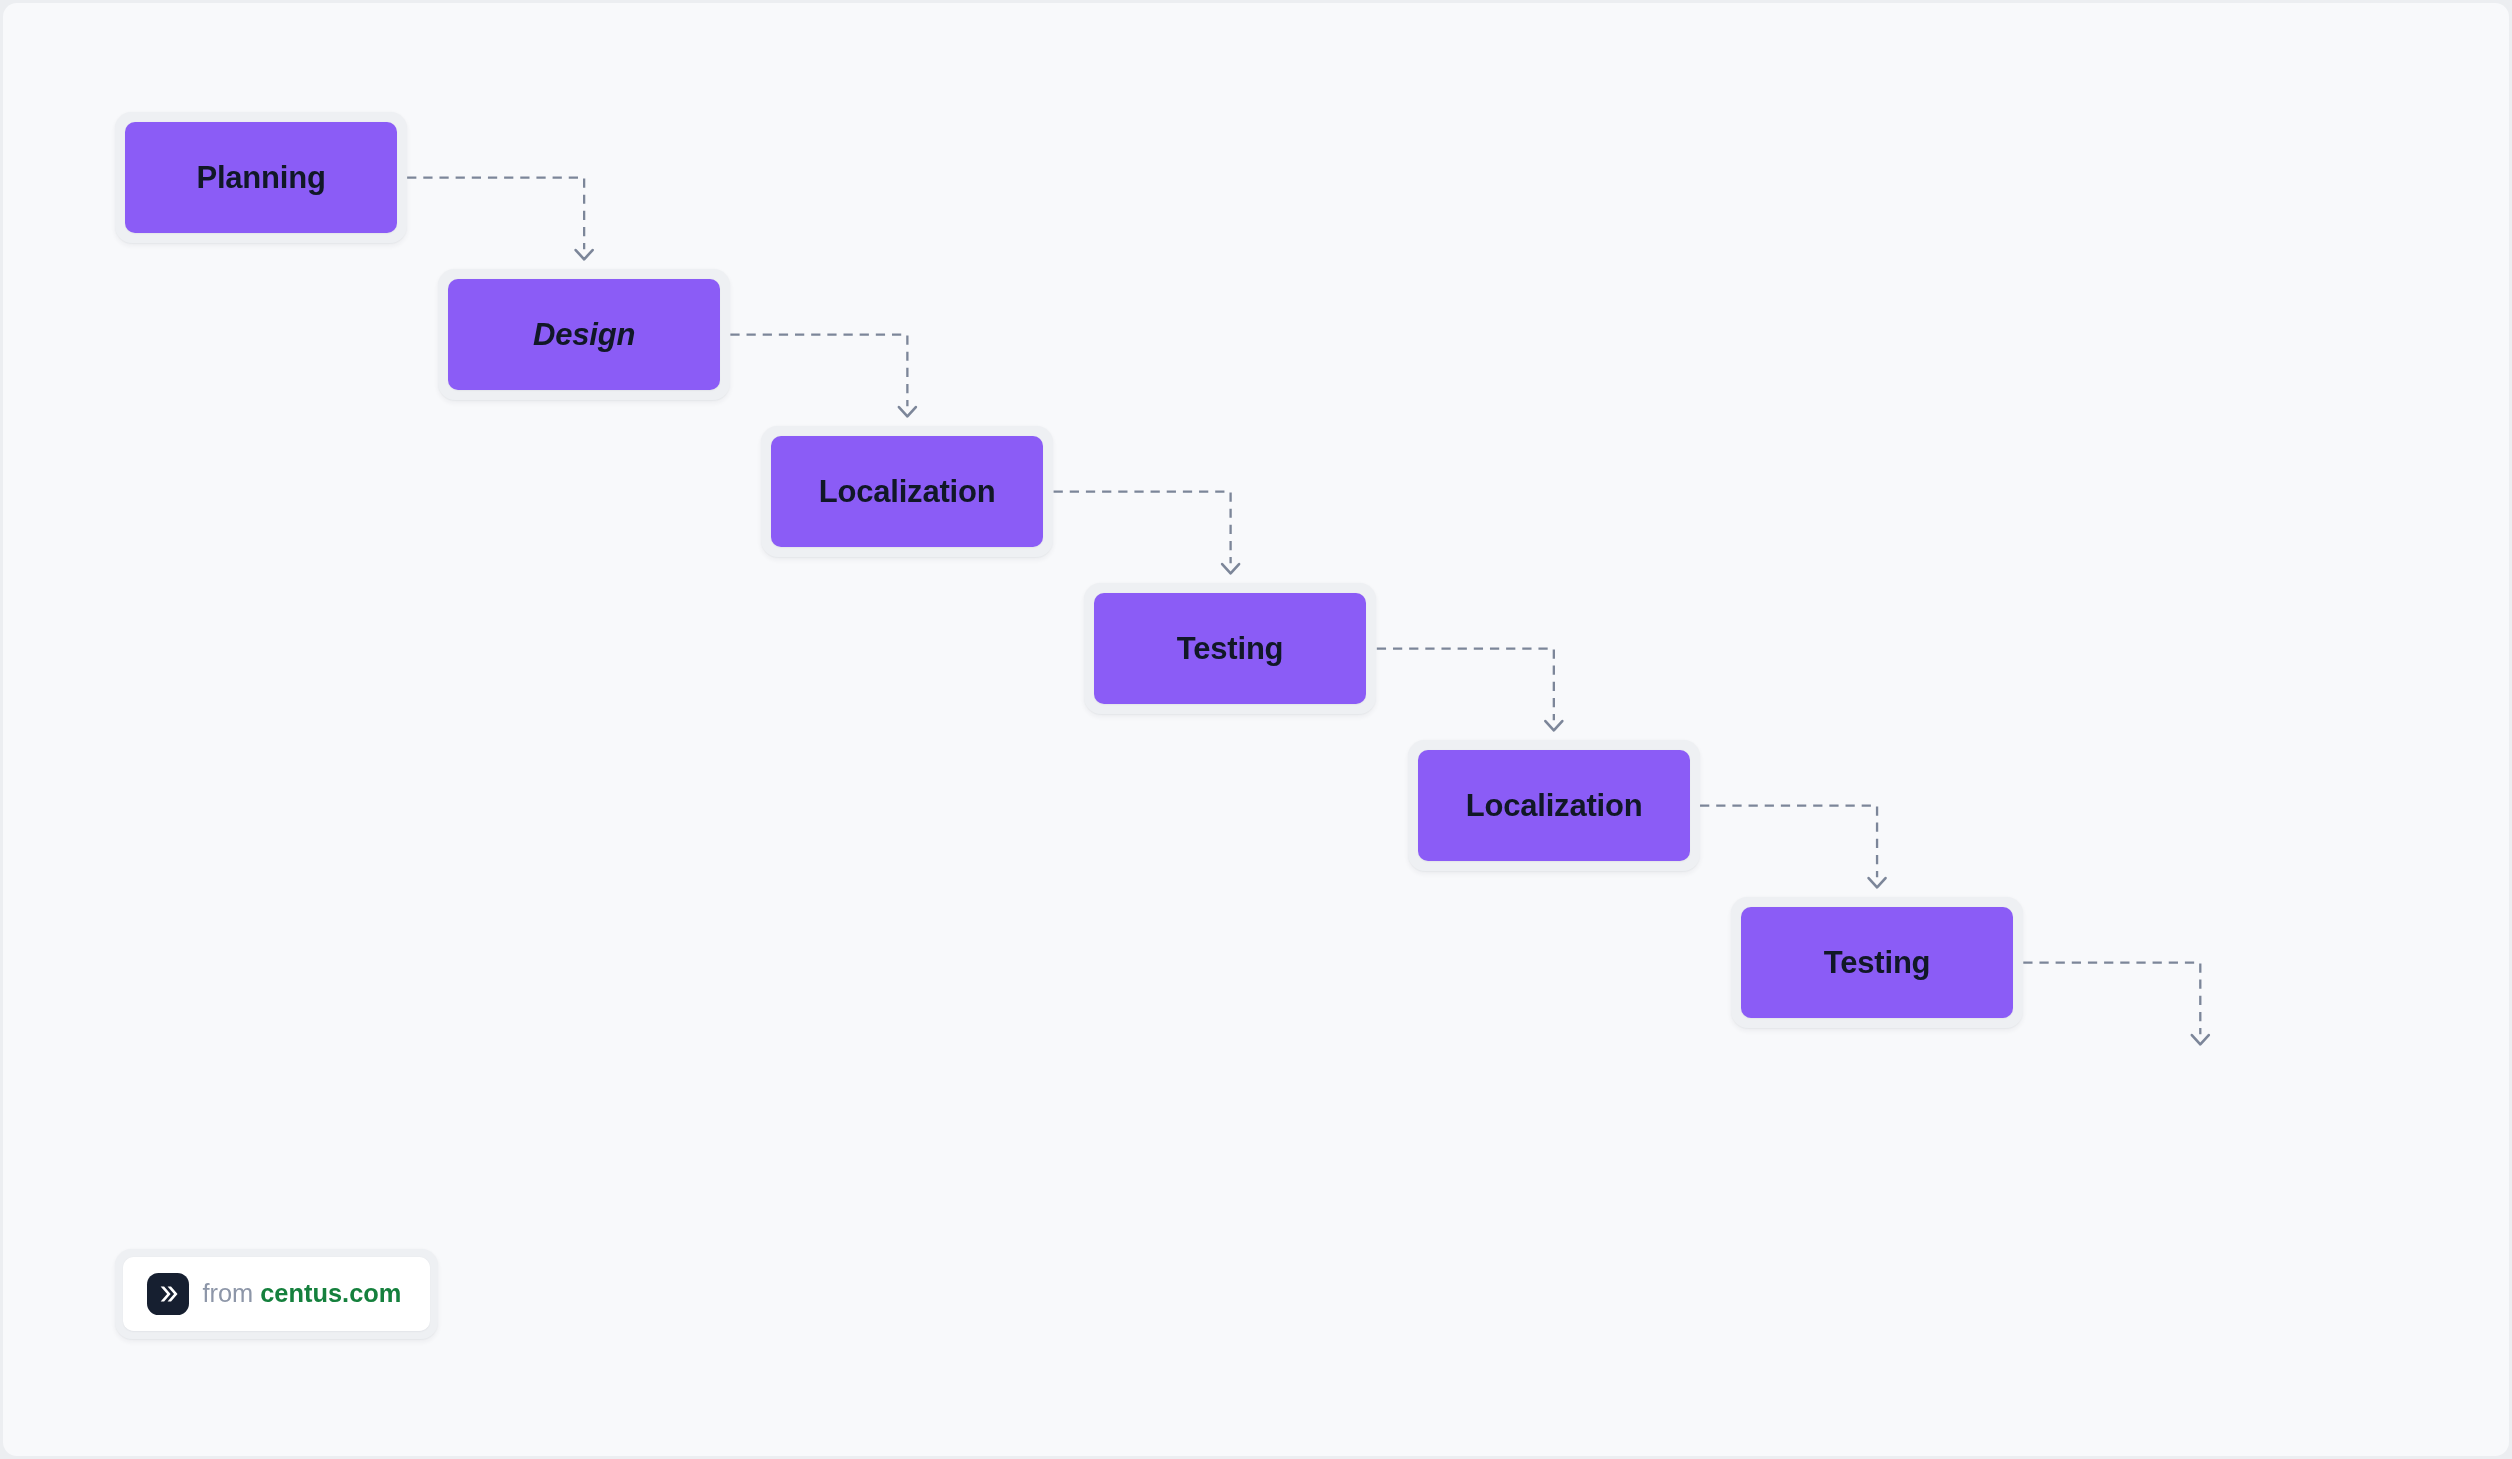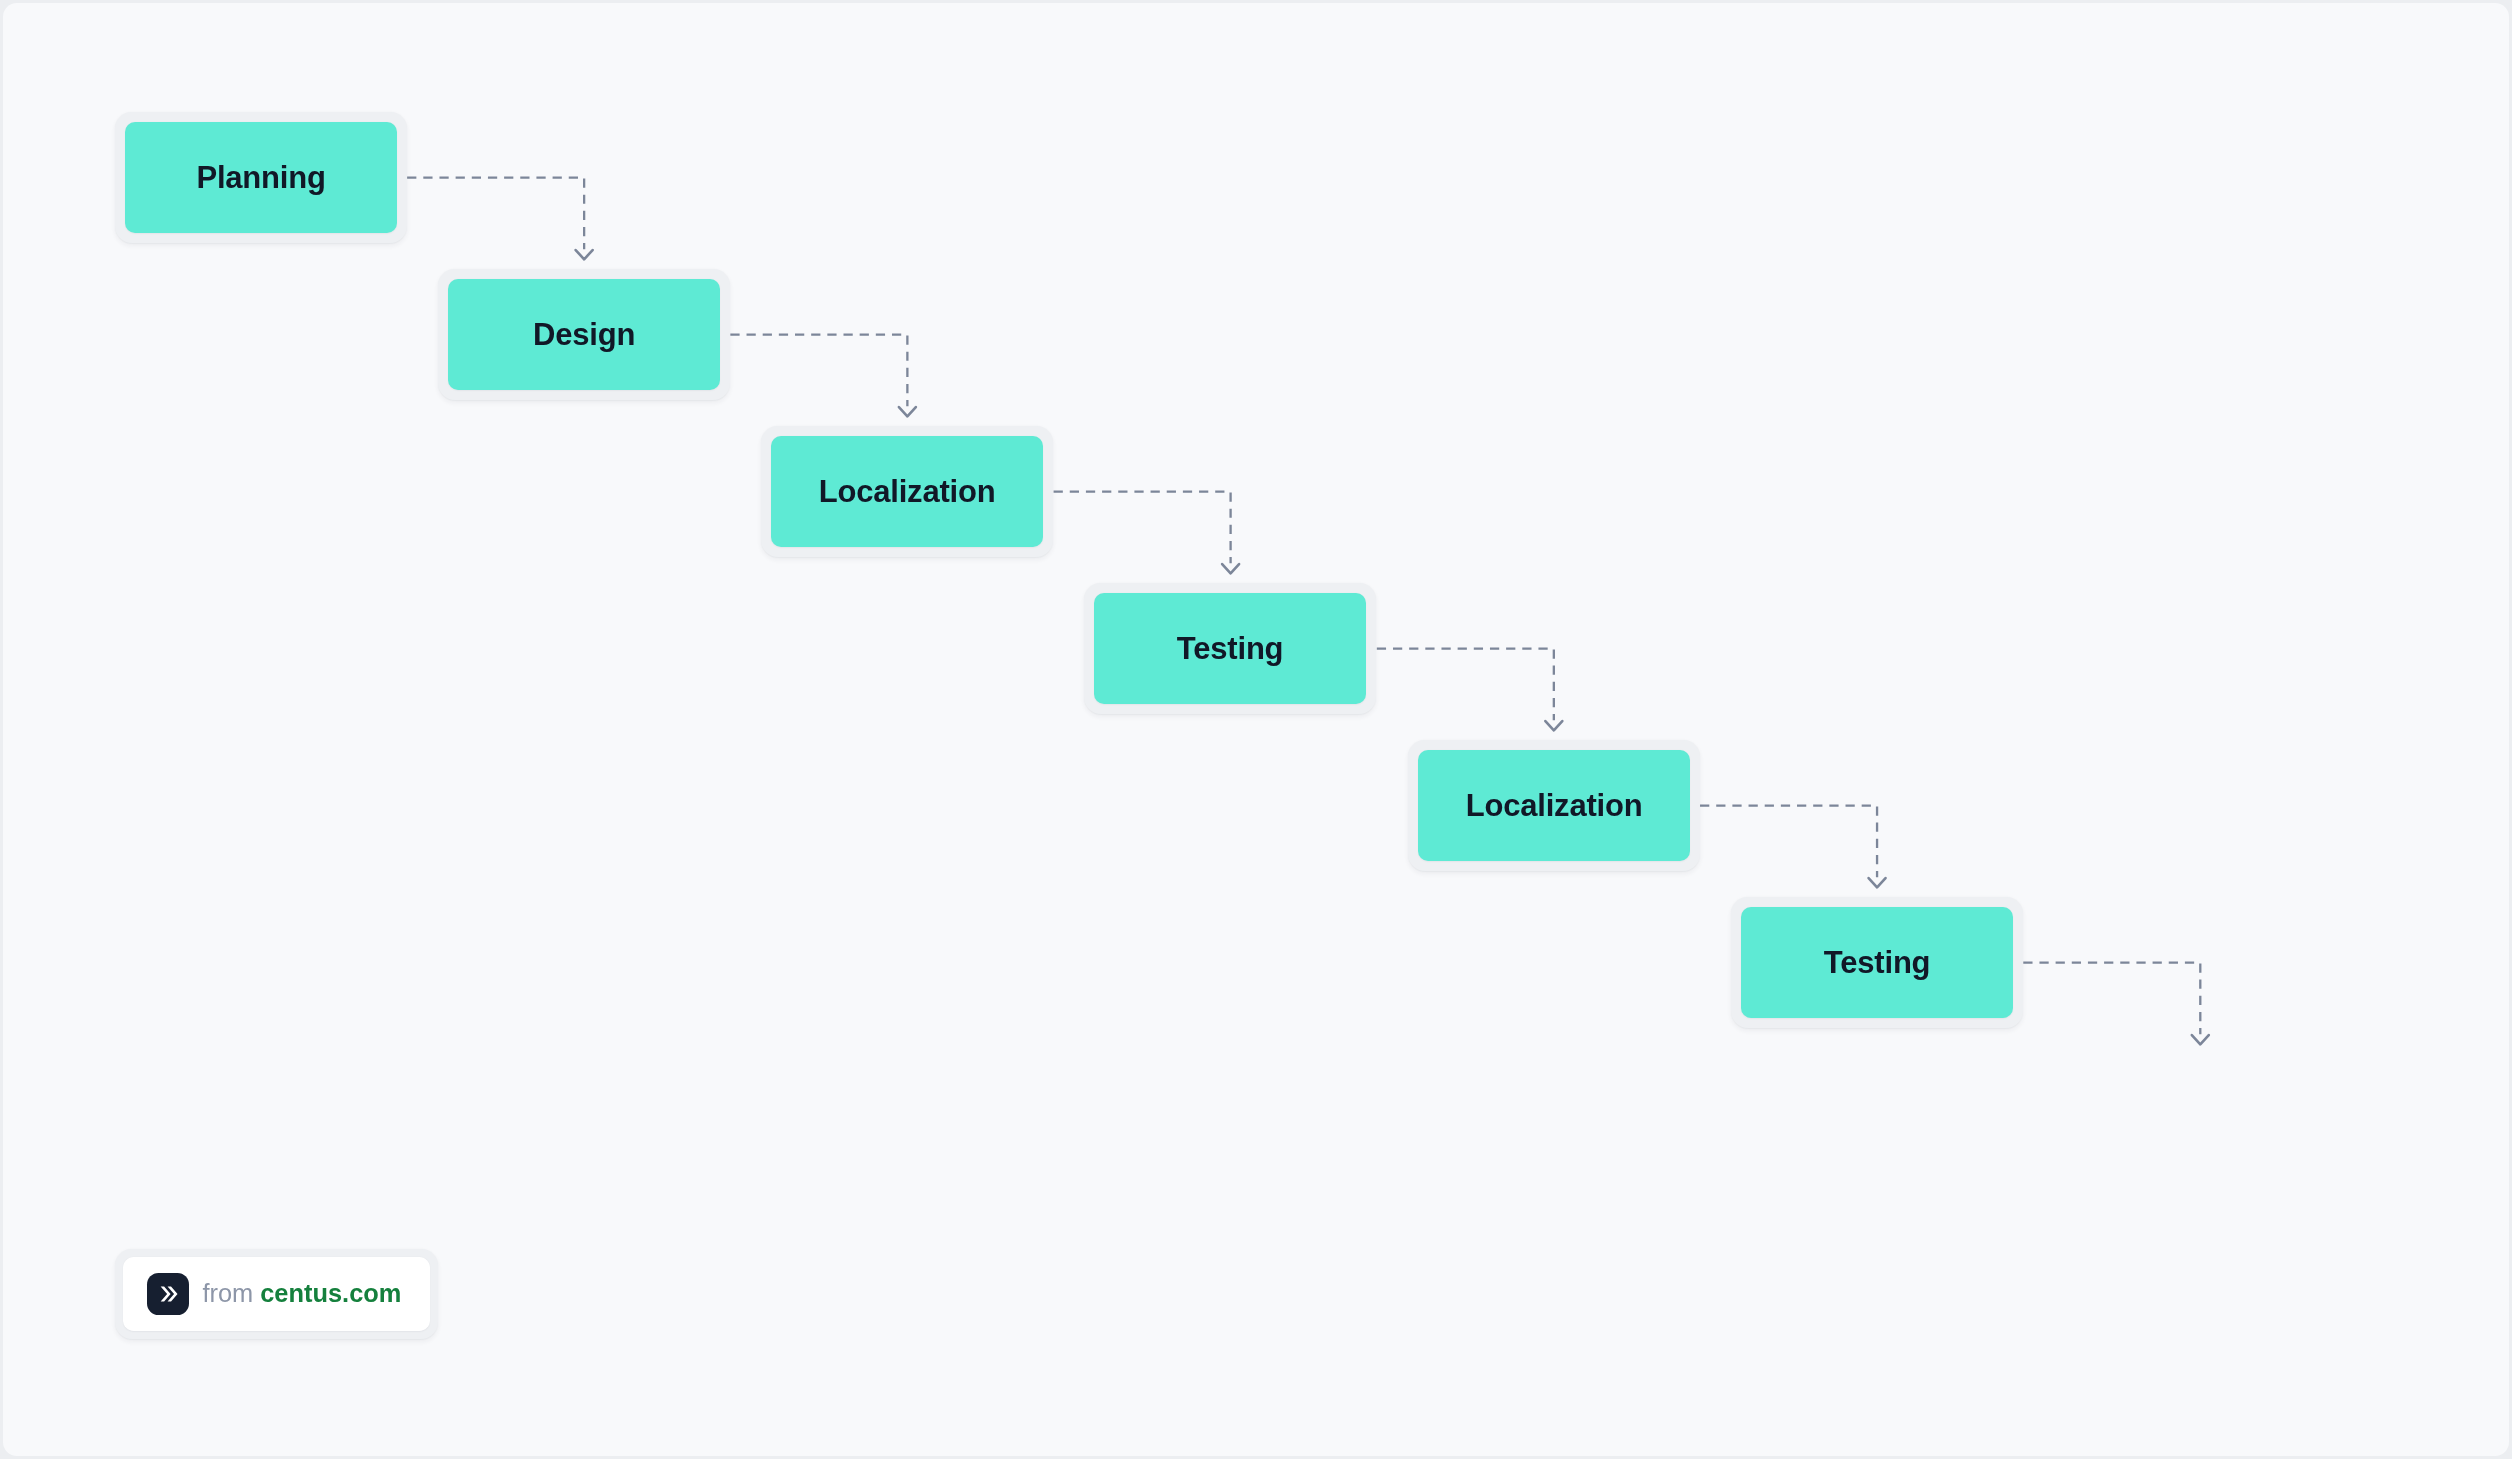--- a/index.html
+++ b/index.html
@@ -43,21 +43,21 @@
     background: #eef0f3;
     border-radius: 17px;
     padding: 10px;
     box-shadow: 0 2.3px 5.4px rgba(31, 41, 55, 0.055),
                 0 0.8px 1.5px rgba(31, 41, 55, 0.04);
   }
   .node-inner {
     width: 100%;
     height: 100%;
     box-sizing: border-box;
-    background: #5eead4;
+    background: #8b5cf6;
     border-radius: 10px;
     display: flex;
     align-items: center;
     justify-content: center;
     box-shadow: 0 0.8px 1.5px rgba(31, 41, 55, 0.05);
   }
   .node-label {
     font-size: 31px;
     font-weight: 700;
     color: #111827;
@@ -146,21 +146,21 @@
         <path d="M 2625 1247 H 2855 V 1340" fill="none" stroke="#7c8699" stroke-width="3" stroke-dasharray="12 9" stroke-linecap="butt"></path>
         <path d="M 2844 1341 L 2855 1353 L 2866 1341" fill="none" stroke="#7c8699" stroke-width="3.4" stroke-linecap="round" stroke-linejoin="round"></path>
       </g>
     </svg>
 
   <div class="node" style="left: 112px; top: 109px; width: 292px; height: 131px;">
       <div class="node-inner">
         <span class="node-label">Planning</span>
       </div>
     </div>
-    <div class="node" style="left: 435px; top: 266px; width: 292px; height: 131px;">
+    <div class="node" style="left: 435px; top: 266px; width: 292px; height: 131px; font-style: italic;">
       <div class="node-inner">
         <span class="node-label">Design</span>
       </div>
     </div>
     <div class="node" style="left: 758px; top: 423px; width: 292px; height: 131px;">
       <div class="node-inner">
         <span class="node-label">Localization</span>
       </div>
     </div>
     <div class="node" style="left: 1081px; top: 580px; width: 292px; height: 131px;">

